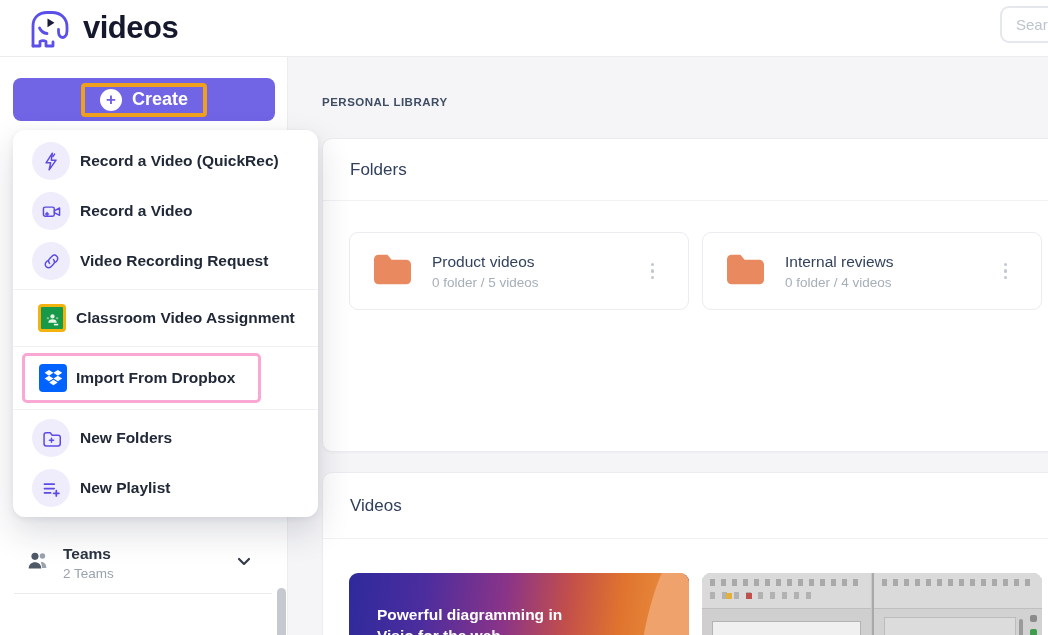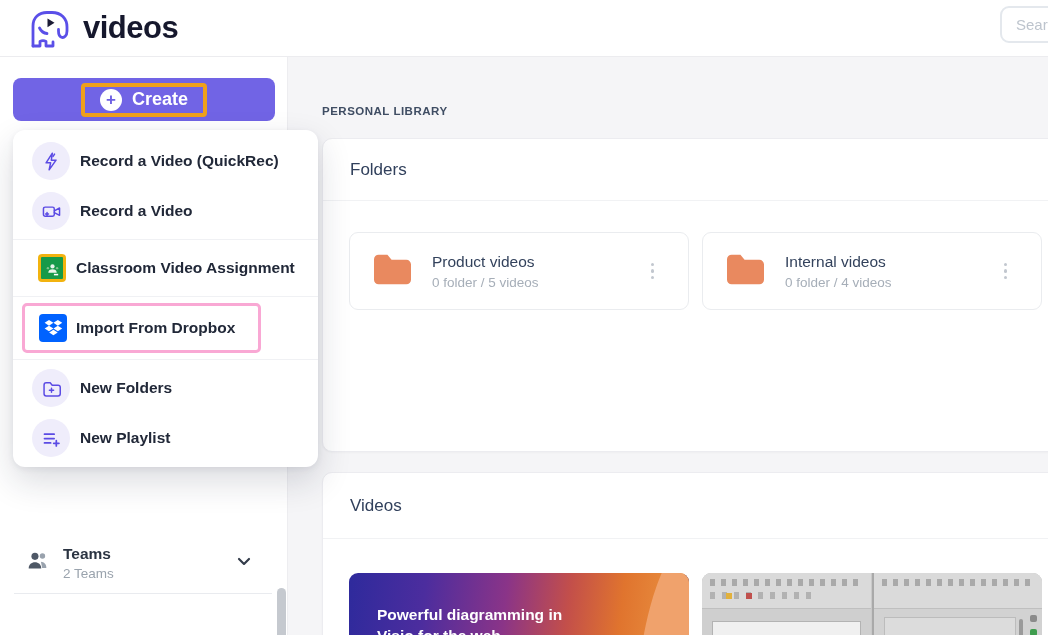--- a/index.html
+++ b/index.html
@@ -35,21 +35,21 @@
              cursor:pointer;background:#fff;}
   .teams-texts{display:flex;flex-direction:column;gap:3px;}
   .teams-label{font-size:15.5px;font-weight:700;color:#2b3442;}
   .teams-sub{font-size:13.5px;color:#9aa3ad;}
   .teams-chevron{margin-left:auto;margin-right:14px;}
   .side-scrollbar{position:absolute;left:277px;top:531px;width:9px;height:85px;background:#c5c9cf;
                   border-radius:5px;cursor:pointer;}
 
   
   .main{position:absolute;left:288px;top:57px;right:0;bottom:0;}
-  .section-label{position:absolute;left:34px;top:48px;font-size:11.5px;font-weight:700;color:#3f4d63;
+  .section-label{position:absolute;left:34px;top:39px;font-size:11.5px;font-weight:700;color:#3f4d63;
                  letter-spacing:.5px;}
   .card{position:absolute;left:34px;background:#fff;border:1px solid #ececf0;border-radius:10px;
         box-shadow:0 1px 2px rgba(16,24,40,.03);}
   .folders-card{top:81px;width:770px;height:314px;}
   .videos-card{top:415px;width:770px;height:280px;}
   .card-title{height:62px;display:flex;align-items:center;padding:0 27px;font-size:17px;color:#31405c;
               font-weight:500;border-bottom:1px solid #f1f2f4;}
   .videos-card .card-title{height:66px;}
 
   .folders-body{padding:31px 26px;display:flex;gap:13px;}
@@ -188,21 +188,21 @@
             </span>
         </div>
 
         <div class="folder-card">
           <span>
             <svg width="45" height="37" viewBox="0 0 48 40">
               <path d="M4 9 a5 5 0 0 1 5-5 h9.5 l4.5 5.5 h16 a5 5 0 0 1 5 5 V31 a5 5 0 0 1-5 5 H9 a5 5 0 0 1-5-5 Z" fill="#e9895f"></path>
             </svg>
           </span>
           <span class="folder-texts">
-            <span class="folder-name">Internal videos</span>
+            <span class="folder-name">Internal reviews</span>
             <span class="folder-meta">0 folder / 4 videos</span>
           </span>
           <span class="kebab">
               <i></i>
               <i></i>
               <i></i>
             </span>
         </div>
 
       </div>
@@ -262,20 +262,29 @@
         <svg viewBox="0 0 24 24">
             <rect x="2.8" y="7" width="12.4" height="10.4" rx="2"></rect>
         <path d="M15.2 11.2 L21.2 8 V16.4 L15.2 13.3"></path>
             <path d="M5.2 14.8 h3.4 M6.9 13.1 v3.4"></path>
           </svg>
       </span>
       <span class="mlabel">Record a Video</span>
     </div>
 
 
+    <div class="mrow">
+      <span class="mic">
+        <svg viewBox="0 0 24 24">
+            <path d="M9.8 14.2 a3.8 3.8 0 0 1 0-5.4 l2.8-2.8 a3.8 3.8 0 0 1 5.4 5.4 l-1.4 1.4"></path>
+        <path d="M14.2 9.8 a3.8 3.8 0 0 1 0 5.4 l-2.8 2.8 a3.8 3.8 0 0 1-5.4-5.4 l1.4-1.4"></path>
+          </svg>
+      </span>
+      <span class="mlabel">Video Recording Request</span>
+    </div>
 
     <div class="sep"></div>
 
     <div class="mrow">
       <span class="classroom-ic">
         <svg width="17" height="17" viewBox="0 0 24 24">
           <circle cx="12" cy="9" r="3" fill="#e8f4ea"></circle>
           <path d="M6 18 c0-3.2 2.7-4.8 6-4.8 s6 1.6 6 4.8 z" fill="#e8f4ea"></path>
           <circle cx="5.5" cy="11.5" r="1.7" fill="#7fc08d"></circle>
           <circle cx="18.5" cy="11.5" r="1.7" fill="#7fc08d"></circle>

